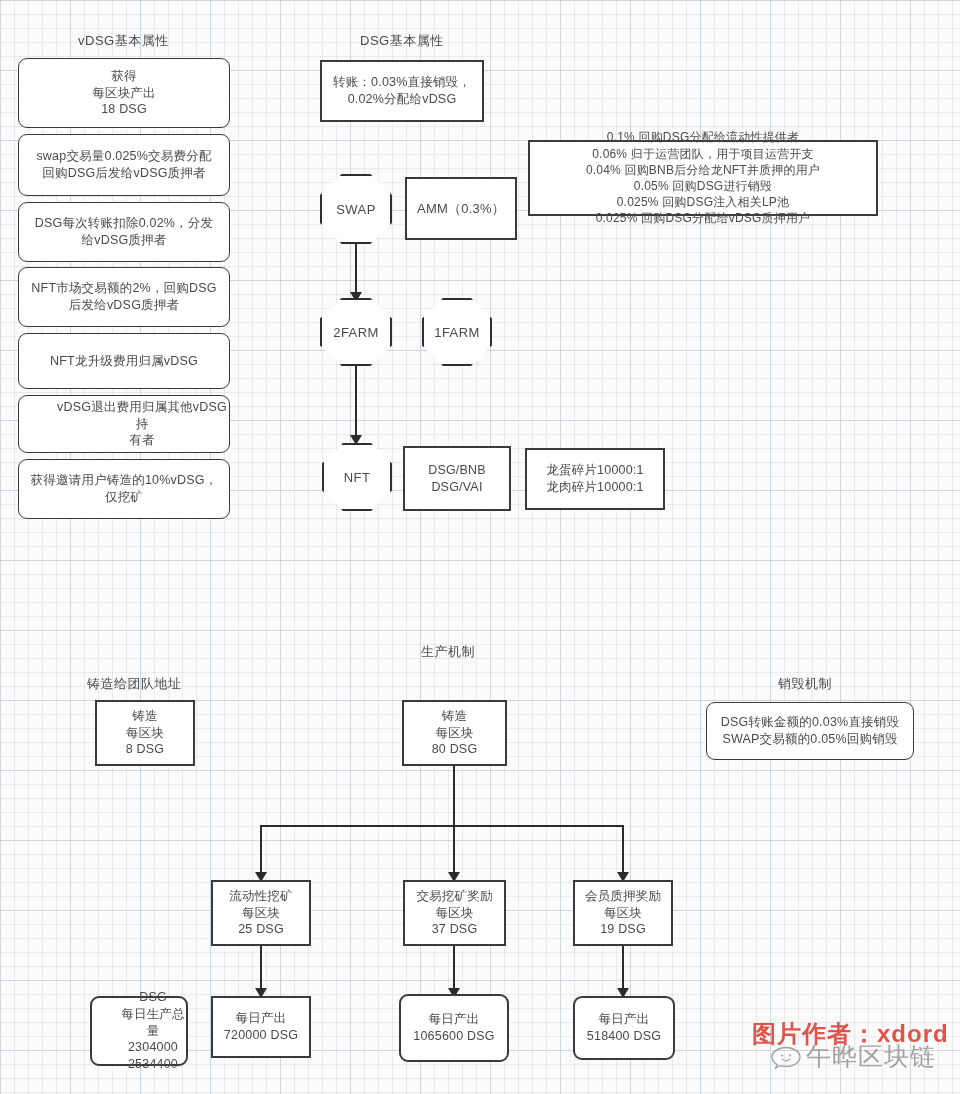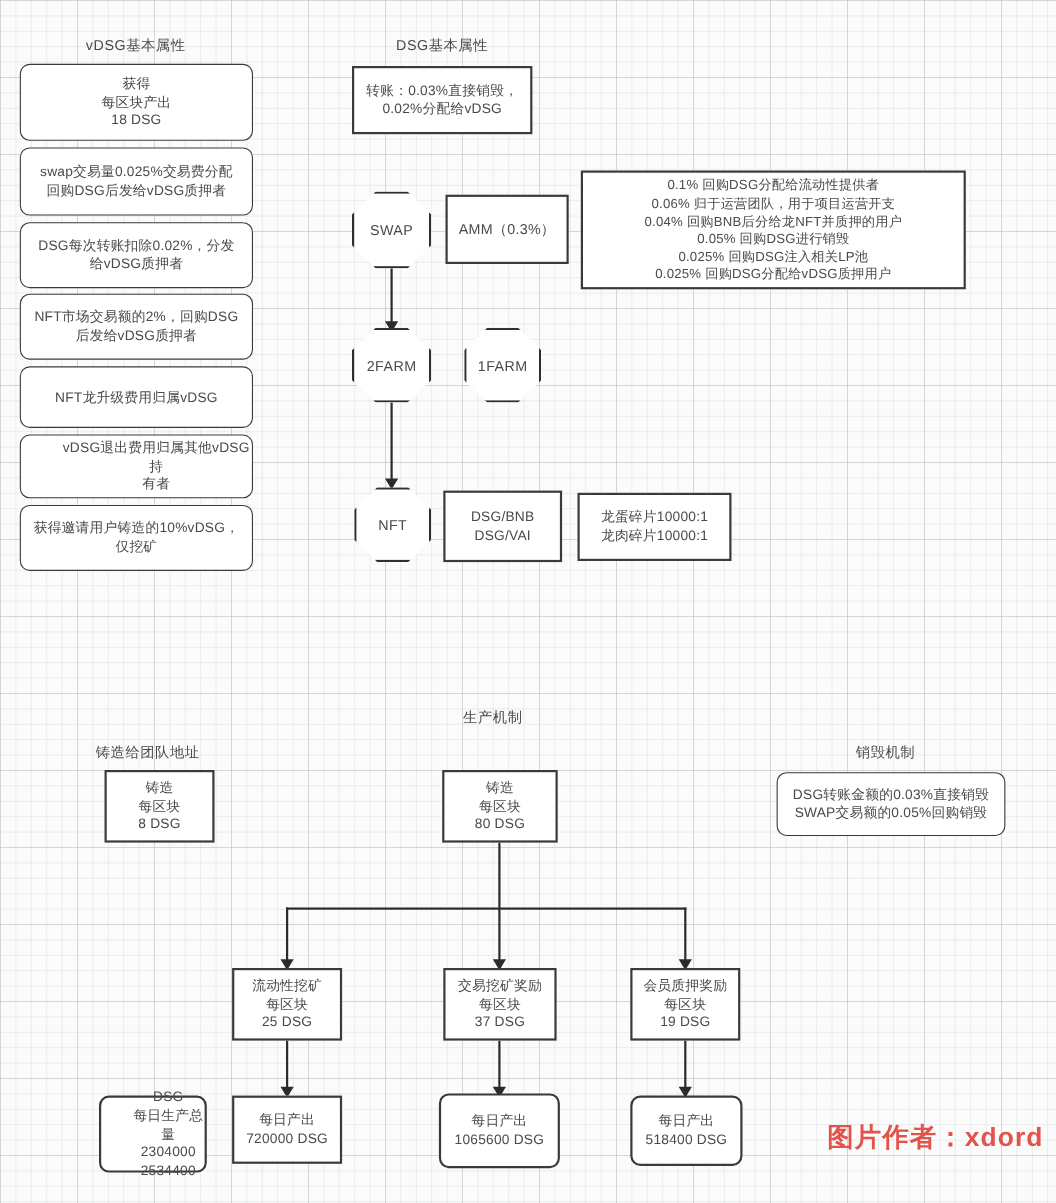--- a/index.html
+++ b/index.html
@@ -141,21 +141,21 @@
 后发给vDSG质押者</div>
   <div class="node rounded thin" style="left:18px; top:333px; width:212px; height:56px;">NFT龙升级费用归属vDSG</div>
   <div class="node rounded thin" style="left:18px; top:395px; width:212px; height:58px;padding-left:36px;">vDSG退出费用归属其他vDSG持
 有者</div>
   <div class="node rounded thin" style="left:18px; top:459px; width:212px; height:60px;">获得邀请用户铸造的10%vDSG，
 仅挖矿</div>
 
   <div class="node" style="left:320px; top:60px; width:164px; height:62px;">转账：0.03%直接销毁，
 0.02%分配给vDSG</div>
 
-  <div class="node" style="left:528px; top:155px; width:350px; height:108px; font-size:12px;">
+  <div class="node" style="left:528px; top:140px; width:350px; height:76px; font-size:12px;">
     <div>0.1% 回购DSG分配给流动性提供者</div>
     <div>0.06% 归于运营团队，用于项目运营开支</div>
     <div>0.04% 回购BNB后分给龙NFT并质押的用户</div>
     <div>0.05% 回购DSG进行销毁</div>
     <div>0.025% 回购DSG注入相关LP池</div>
     <div>0.025% 回购DSG分配给vDSG质押用户</div>
   </div>
 
   <div class="octagon" style="left:320px; top:174px; width:72px; height:70px;">SWAP</div>
   <div class="node" style="left:405px; top:177px; width:112px; height:63px; font-size:13px;">AMM（0.3%）</div>
@@ -217,15 +217,25 @@
 2534400</div>
   <div class="node" style="left:211px; top:996px; width:100px; height:62px;">每日产出
 720000 DSG</div>
   <div class="node rounded" style="left:399px; top:994px; width:110px; height:68px;">每日产出
 1065600 DSG</div>
   <div class="node rounded" style="left:573px; top:996px; width:102px; height:64px;">每日产出
 518400 DSG</div>
 
   <div id="watermark" style="left:752px; top:1018px; width:200px; height:70px;">
     <div id="wm-author">图片作者：xdord</div>
+    <div id="wm-brand">
+      <svg id="wm-bubble" width="32" height="24" viewBox="0 0 32 24">
+        <path d="M16 2.5C8.2 2.5 2 6.8 2 12.1c0 3 2 5.7 5.1 7.4L5.6 23l4.6-2.3c1.8.5 3.7.8 5.8.8
+                 7.8 0 14-4.3 14-9.4S23.8 2.5 16 2.5z" fill="none" stroke="#8d8d8d" stroke-width="1.4"></path>
+        <circle cx="12" cy="10.5" r="1.1" fill="#8d8d8d"></circle>
+        <circle cx="20" cy="10.5" r="1.1" fill="#8d8d8d"></circle>
+        <path d="M12 14.2c1.1 1.1 2.5 1.6 4 1.6s2.9-.5 4-1.6" fill="none" stroke="#8d8d8d" stroke-width="1.2" stroke-linecap="round"></path>
+      </svg>
+      <span>午晔区块链</span>
+    </div>
   </div>
 
 </div>
 
 </body></html>

